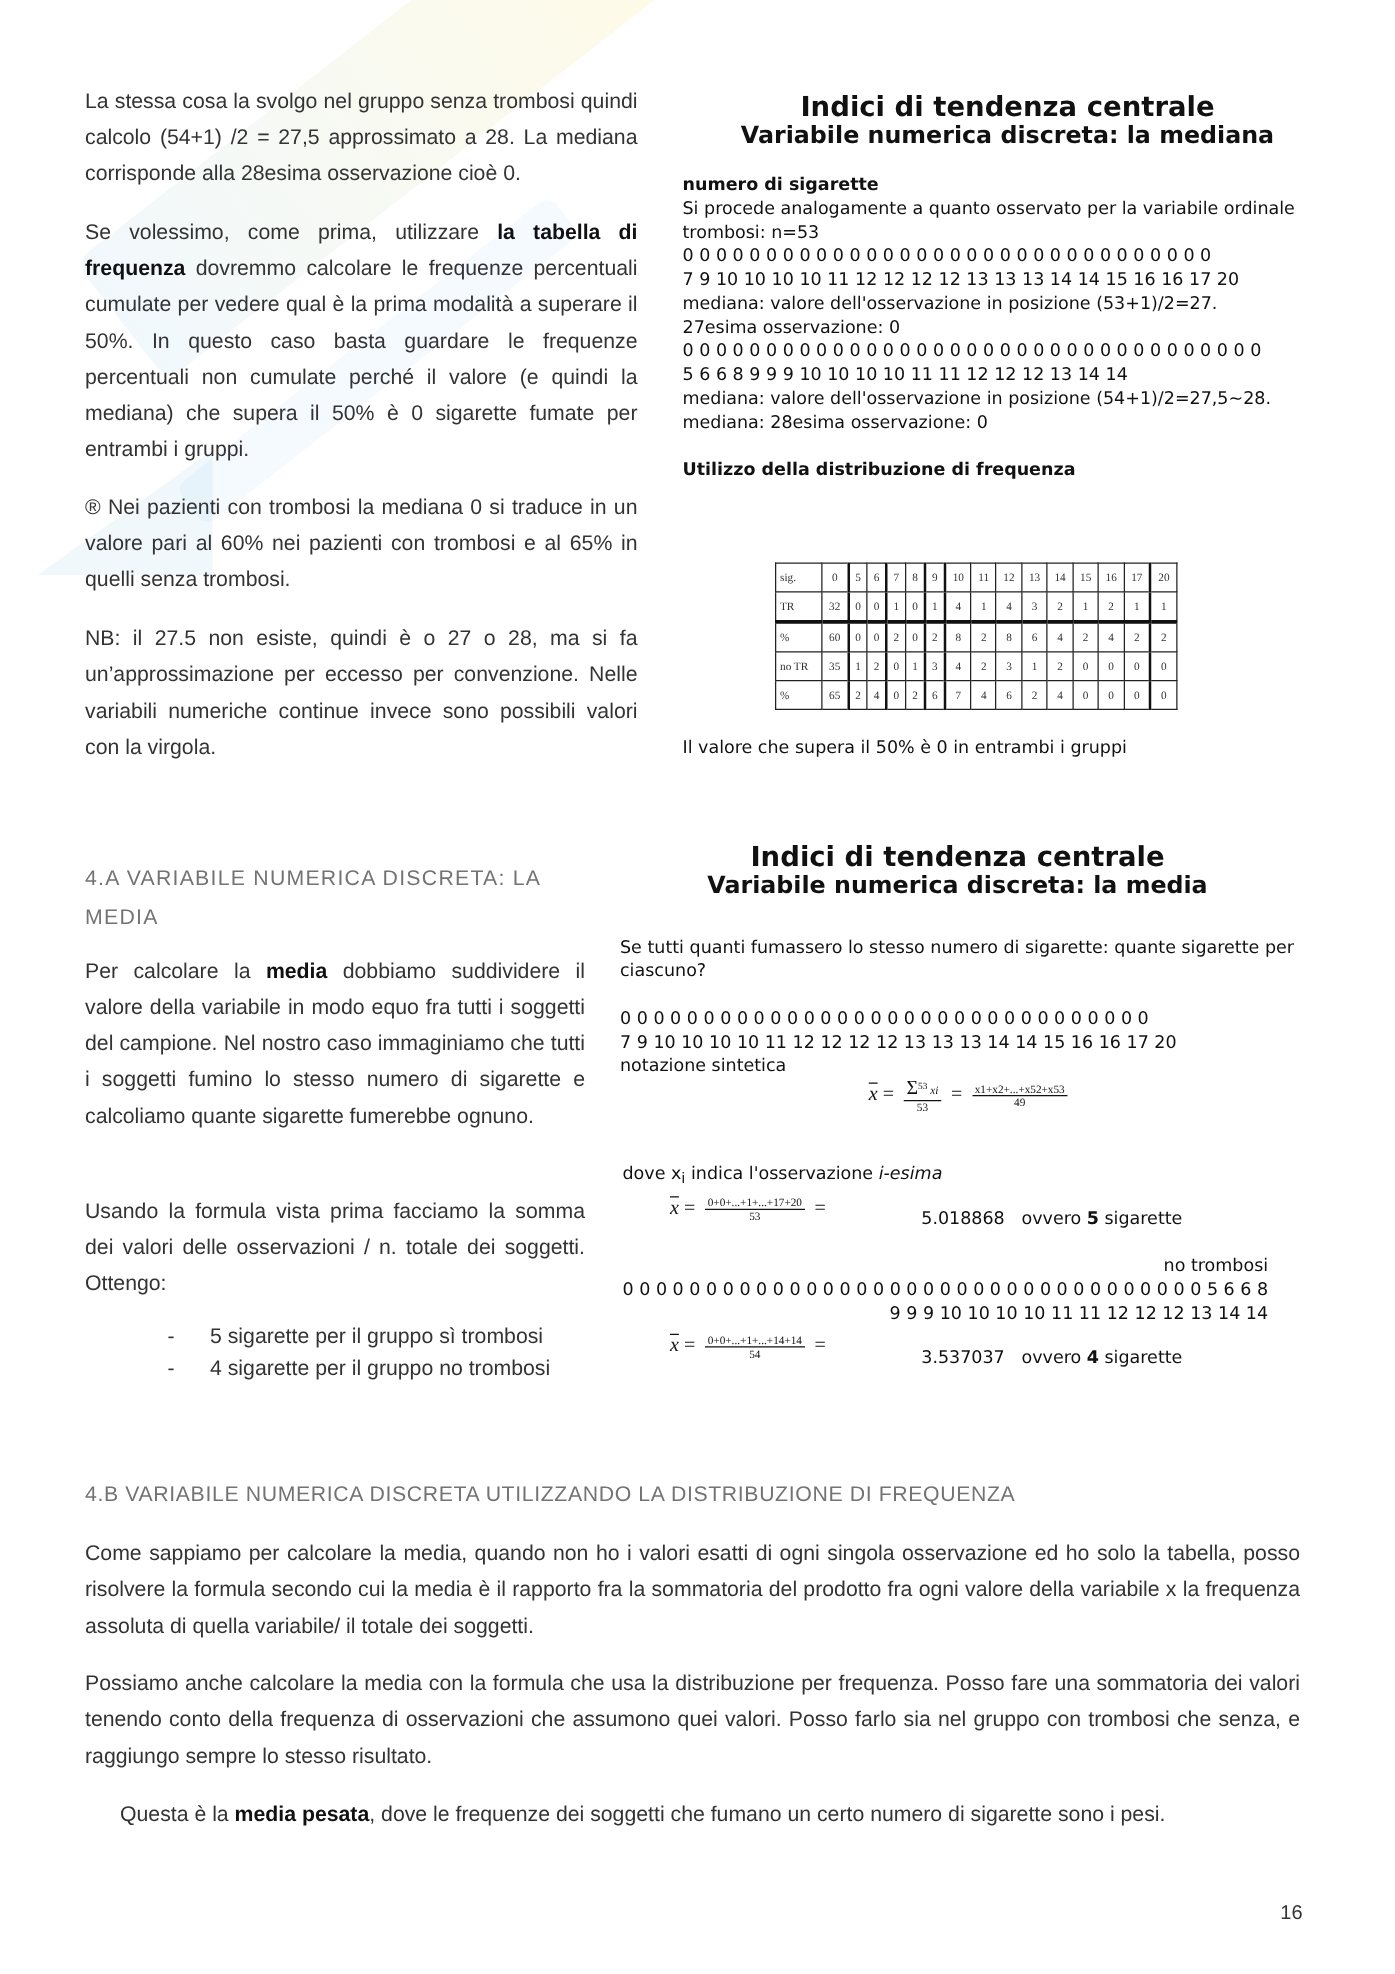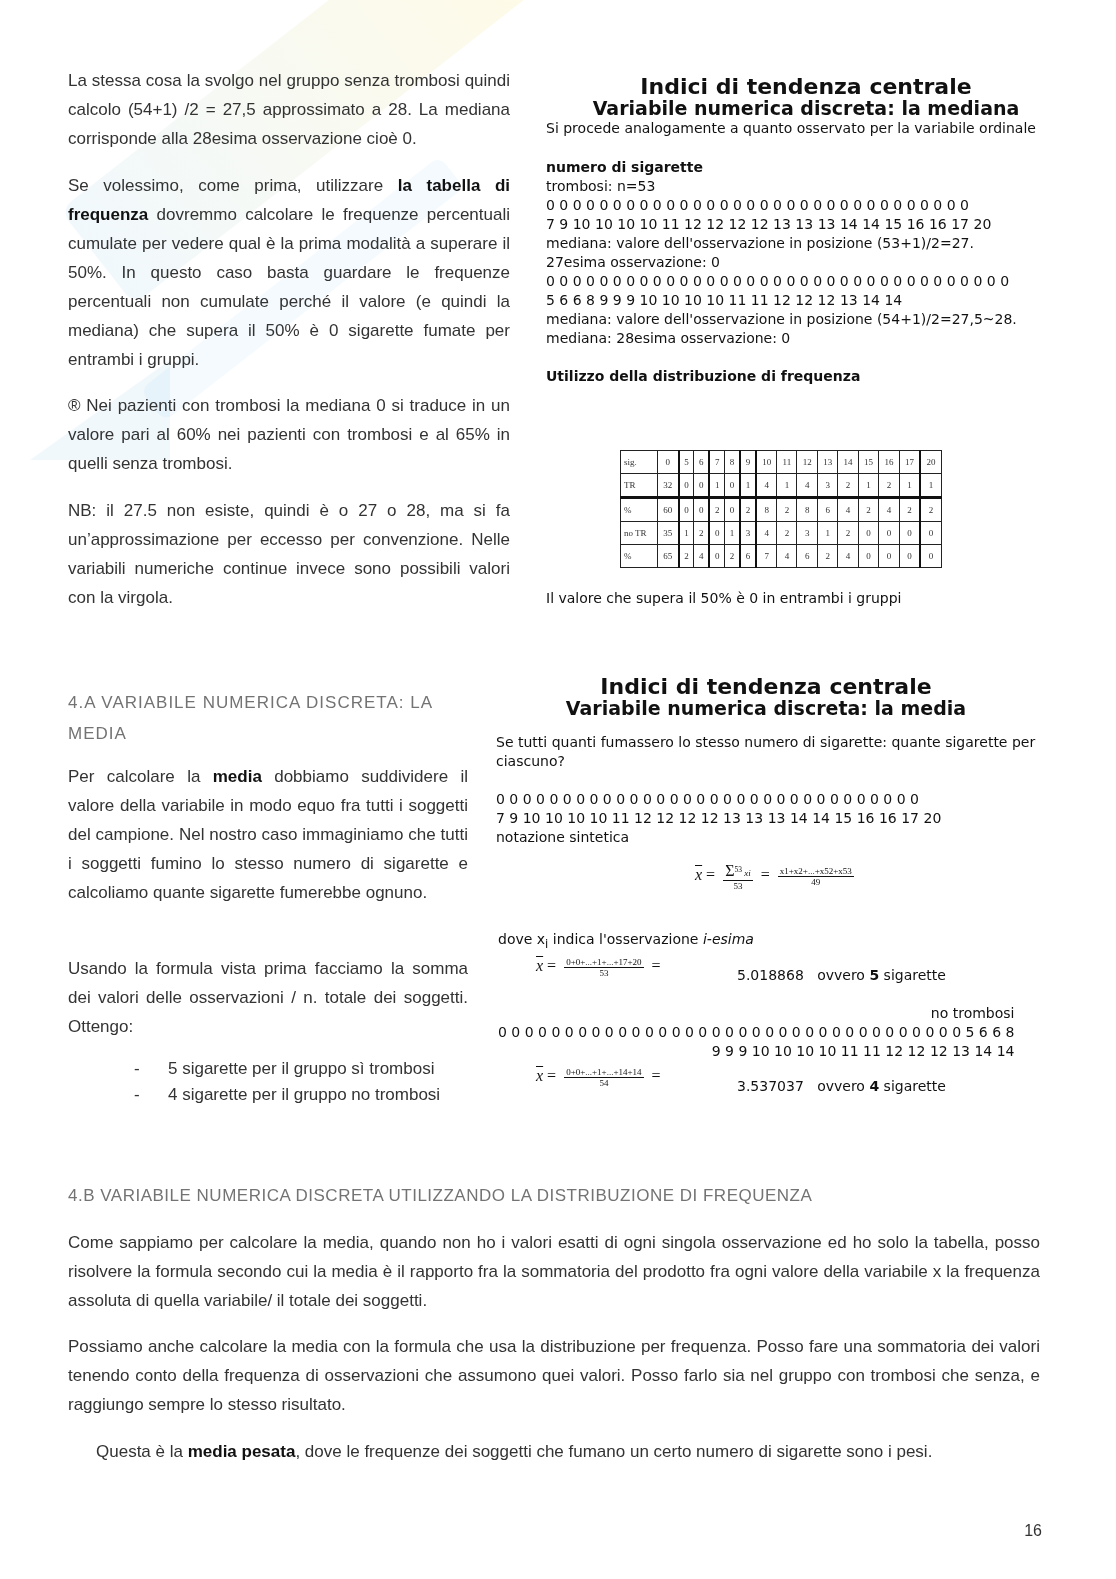--- a/index.html
+++ b/index.html
@@ -59,22 +59,22 @@
 </div>
 
 <p class="para" style="left:68px; top:66px; width:442px;">La stessa cosa la svolgo nel gruppo senza trombosi quindi calcolo (54+1) /2 = 27,5 approssimato a 28. La mediana corrisponde alla 28esima osservazione cioè 0.</p>
 <p class="para" style="left:68px; top:171px; width:442px;"><span>Se volessimo, come prima, utilizzare </span><b>la tabella di frequenza</b><span> dovremmo calcolare le frequenze percentuali cumulate per vedere qual è la prima modalità a superare il 50%. In questo caso basta guardare le frequenze percentuali non cumulate perché il valore (e quindi la mediana) che supera il 50% è 0 sigarette fumate per entrambi i gruppi.</span></p>
 <p class="para" style="left:68px; top:391px; width:442px;">® Nei pazienti con trombosi la mediana 0 si traduce in un valore pari al 60% nei pazienti con trombosi e al 65% in quelli senza trombosi.</p>
 <p class="para" style="left:68px; top:496px; width:442px;">NB: il 27.5 non esiste, quindi è o 27 o 28, ma si fa un’approssimazione per eccesso per convenzione. Nelle variabili numeriche continue invece sono possibili valori con la virgola.</p>
 
 <div class="slide" style="left:546px; top:74px; width:520px;">
   <div class="slide-title">Indici di tendenza centrale</div>
   <div class="slide-subtitle" style="margin-top:-2px;">Variabile numerica discreta: la mediana</div>
+  <div class="slide-line bold gap" style="margin-top:20px;">numero di sigarette</div>
   <div class="slide-line" style="font-size:14px;">Si procede analogamente a quanto osservato per la variabile ordinale</div>
-  <div class="slide-line bold gap" style="margin-top:20px;">numero di sigarette</div>
   <div class="slide-line">trombosi: n=53</div>
   <div class="slide-line">0 0 0 0 0 0 0 0 0 0 0 0 0 0 0 0 0 0 0 0 0 0 0 0 0 0 0 0 0 0 0 0</div>
   <div class="slide-line">7 9 10 10 10 10 11 12 12 12 12 13 13 13 14 14 15 16 16 17 20</div>
   <div class="slide-line">mediana: valore dell'osservazione in posizione (53+1)/2=27.</div>
   <div class="slide-line">27esima osservazione: 0</div>
   <div class="slide-line">0 0 0 0 0 0 0 0 0 0 0 0 0 0 0 0 0 0 0 0 0 0 0 0 0 0 0 0 0 0 0 0 0 0 0</div>
   <div class="slide-line">5 6 6 8 9 9 9 10 10 10 10 11 11 12 12 12 13 14 14</div>
   <div class="slide-line">mediana: valore dell'osservazione in posizione (54+1)/2=27,5~28.</div>
   <div class="slide-line">mediana: 28esima osservazione: 0</div>
   <div class="slide-line gap" style="margin-top:19px;font-weight:bold;">Utilizzo della distribuzione di frequenza</div>
@@ -181,21 +181,21 @@
 <p class="para" style="left:68px; top:762px; width:400px;"><span>Per calcolare la </span><b>media</b><span> dobbiamo suddividere il valore della variabile in modo equo fra tutti i soggetti del campione. Nel nostro caso immaginiamo che tutti i soggetti fumino lo stesso numero di sigarette e calcoliamo quante sigarette fumerebbe ognuno.</span></p>
 <p class="para" style="left:68px; top:954px; width:400px;">Usando la formula vista prima facciamo la somma dei valori delle osservazioni / n. totale dei soggetti. Ottengo:</p>
 <ul class="bullets" style="left:134px; top:1056px;">
   <li>5 sigarette per il gruppo sì trombosi</li>
   <li>4 sigarette per il gruppo no trombosi</li>
 </ul>
 
 <div class="slide" style="left:496px; top:674px; width:540px;">
   <div class="slide-title">Indici di tendenza centrale</div>
   <div class="slide-subtitle" style="margin-top:-2px;">Variabile numerica discreta: la media</div>
-  <div class="slide-line" style="white-space:normal; width:540px; margin-top:14px;">Se tutti quanti fumassero lo stesso numero di sigarette: quante sigarette per ciascuno?</div>
+  <div class="slide-line" style="white-space:normal; width:540px; margin-top:30px;">Se tutti quanti fumassero lo stesso numero di sigarette: quante sigarette per ciascuno?</div>
   <div class="slide-line" style="margin-top:19px;">0 0 0 0 0 0 0 0 0 0 0 0 0 0 0 0 0 0 0 0 0 0 0 0 0 0 0 0 0 0 0 0</div>
   <div class="slide-line">7 9 10 10 10 10 11 12 12 12 12 13 13 13 14 14 15 16 16 17 20</div>
   <div class="slide-line">notazione sintetica</div>
 </div>
 
 <div class="formula" style="left:695px; top:862px;">
   <span class="xbar">x</span><span class="eq">=</span>
   <span class="frac"><div class="num"><span style="font-size:16px;">Σ</span><sup>53</sup> <i>xi</i></div><div>53</div></span>
   <span class="eq">=</span>
   <span class="frac"><div class="num">x1+x2+...+x52+x53</div><div>49</div></span>

